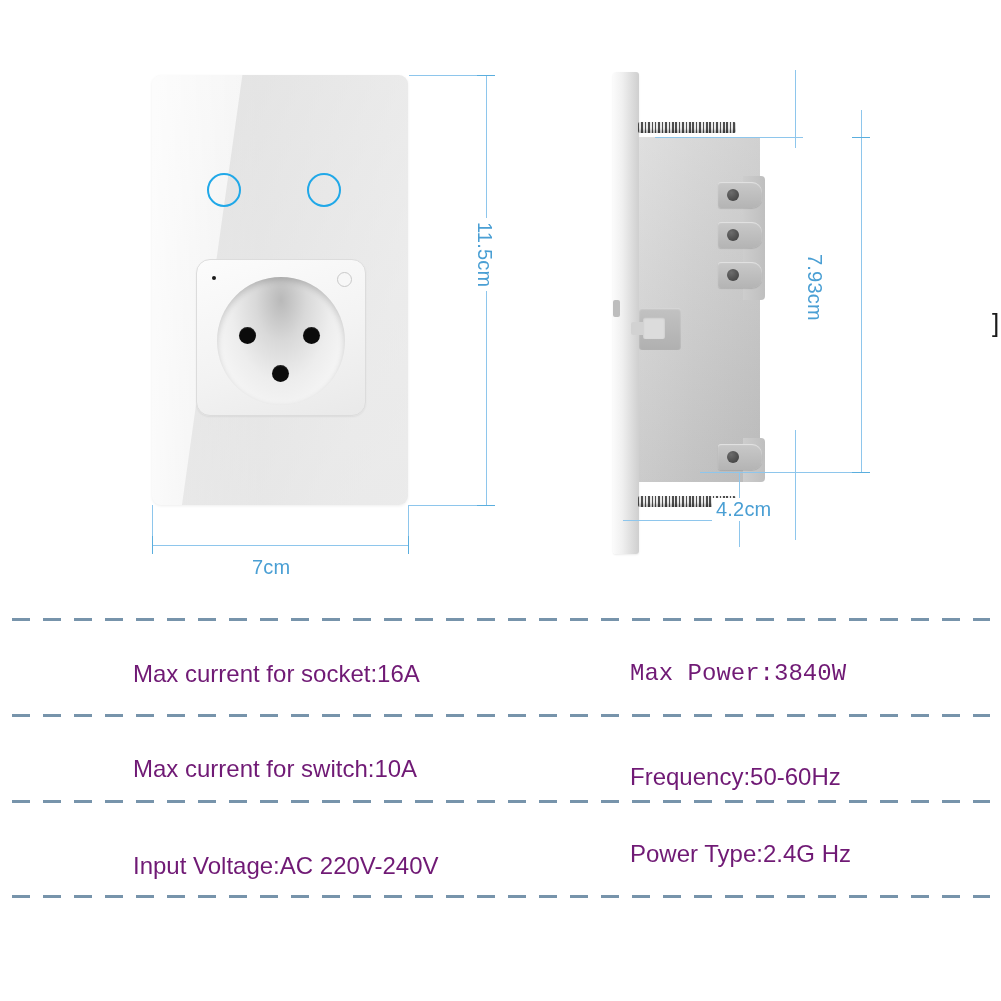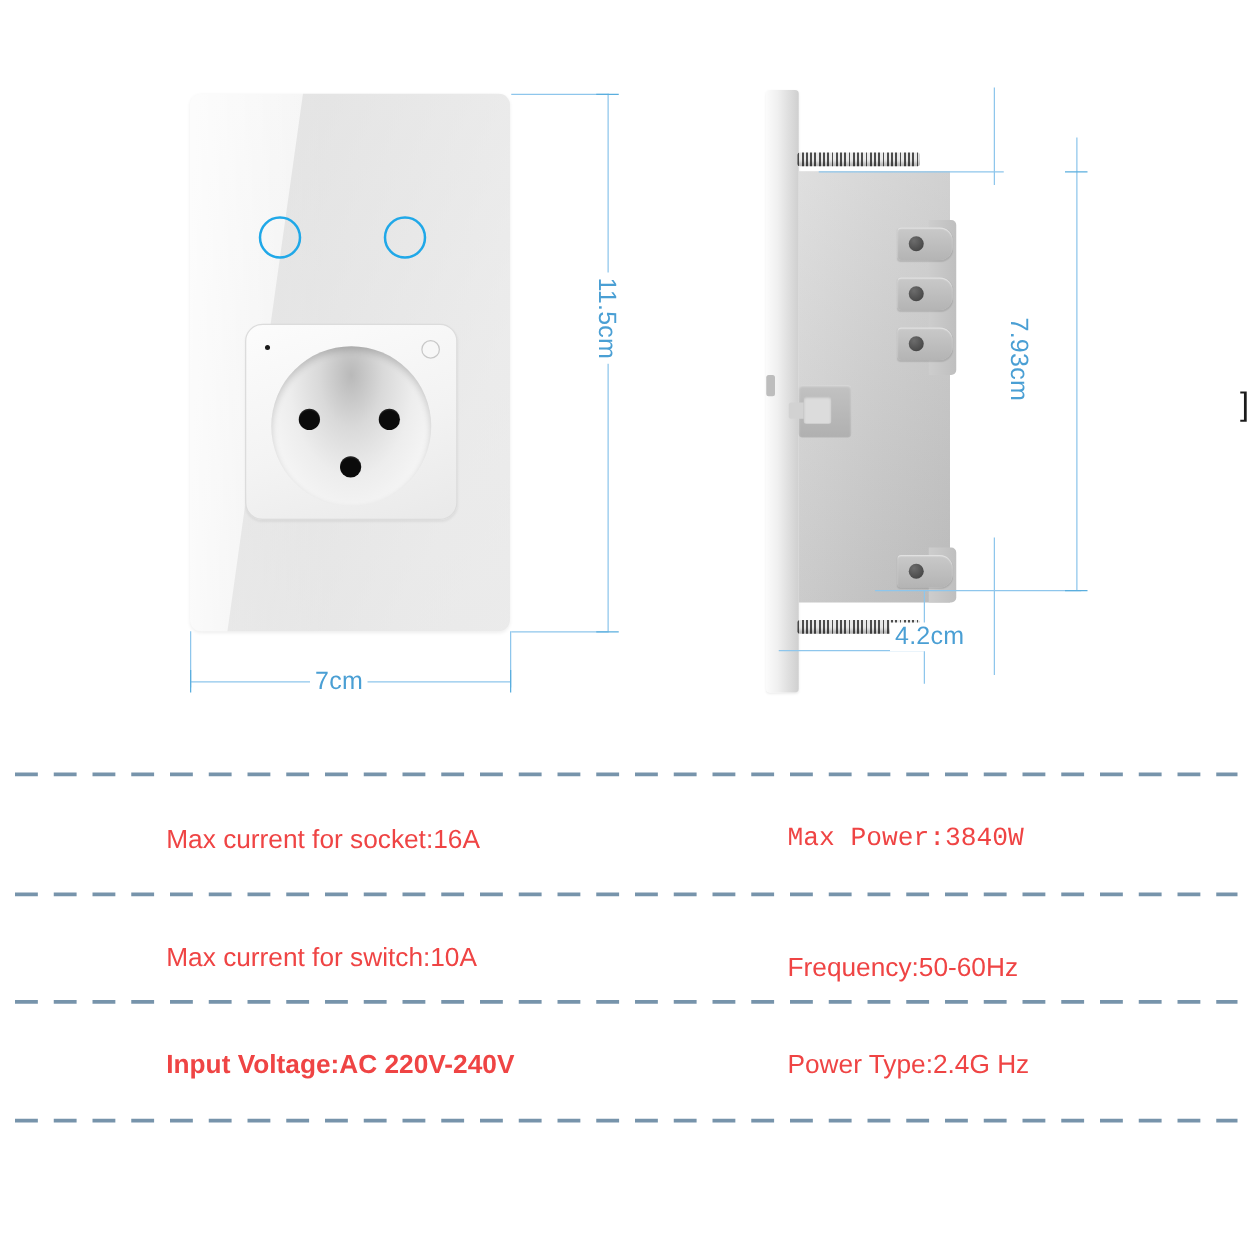--- a/index.html
+++ b/index.html
@@ -282,23 +282,23 @@
     position: absolute;
     left: 12px;
     width: 978px;
     height: 3px;
     background-image: linear-gradient(90deg, #7794ab 0 18px, rgba(255,255,255,0) 18px 31px);
     background-size: 31px 3px;
     background-repeat: repeat-x;
   }
   .spec-cell {
     position: absolute;
-    color: #ef4444;
+    color: #701a75;
     font-family: "Liberation Sans", sans-serif;
-    font-size: 21px;
+    font-size: 24px;
     white-space: nowrap;
   }
   .spec-cell.left-col  { left: 133px; }
   .spec-cell.right-col { left: 630px; }
 
   
   #edge-glyph {
     position: absolute;
     left: 992px;
     top: 308px;
@@ -340,21 +340,21 @@
   <div class="dim-line v" style="left:486px; top:75px;  height:430px;"></div>
   <div class="dim-cap h" style="left:477px; top:75px;  width:18px;"></div>
   <div class="dim-cap h" style="left:477px; top:505px; width:18px;"></div>
   <div class="dim-label vert" style="left:496px; top:218px;">11.5cm</div>
 
   <div class="dim-line v" style="left:152px; top:505px; height:45px;"></div>
   <div class="dim-line v" style="left:408px; top:505px; height:45px;"></div>
   <div class="dim-line h" style="left:152px; top:545px; width:256px;"></div>
   <div class="dim-cap v" style="left:152px; top:536px; height:18px;"></div>
   <div class="dim-cap v" style="left:408px; top:536px; height:18px;"></div>
-  <div class="dim-label" style="left:248px; top:534px;">7cm</div>
+  <div class="dim-label" style="left:248px; top:556px;">7cm</div>
 
   <div id="side-view">
     <div class="side-glass">
       <div class="side-glass-notch"></div>
     </div>
 
     <div class="side-body">
       <div class="side-body-shade"></div>
     </div>
 
@@ -403,17 +403,17 @@
     <div class="spec-divider" style="top:114px;"></div>
     <div class="spec-divider" style="top:200px;"></div>
     <div class="spec-divider" style="top:295px;"></div>
 
     <div class="spec-cell left-col" style="top:60px;">Max current for socket:16A</div>
     <div class="spec-cell right-col" style="top:60px;font-family:Liberation Mono, monospace;">Max Power:3840W</div>
 
     <div class="spec-cell left-col" style="top:155px;text-align:right;">Max current for switch:10A</div>
     <div class="spec-cell right-col" style="top:163px;">Frequency:50-60Hz</div>
 
-    <div class="spec-cell left-col" style="top:240px;font-weight:bold;">Input Voltage:AC 220V-240V</div>
+    <div class="spec-cell left-col" style="top:252px;">Input Voltage:AC 220V-240V</div>
     <div class="spec-cell right-col" style="top:240px;">Power Type:2.4G Hz</div>
   </div>
 
 </div>
 
 </body></html>

